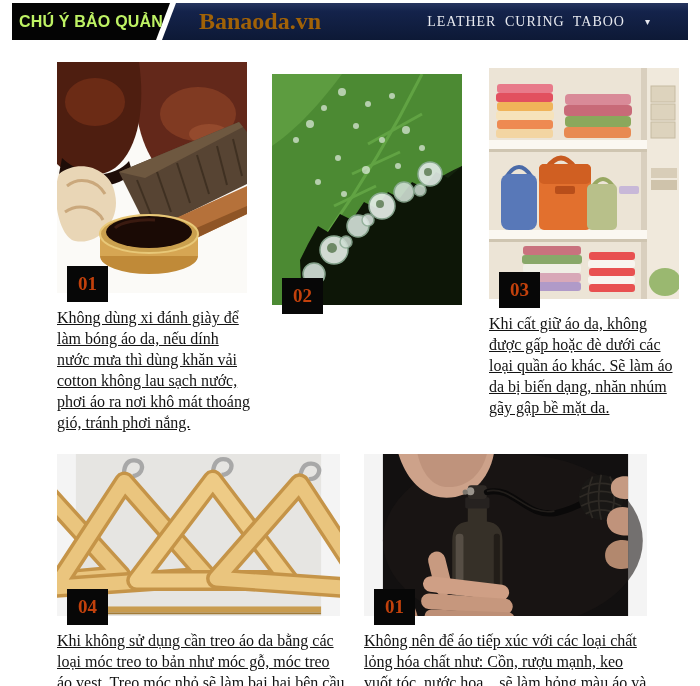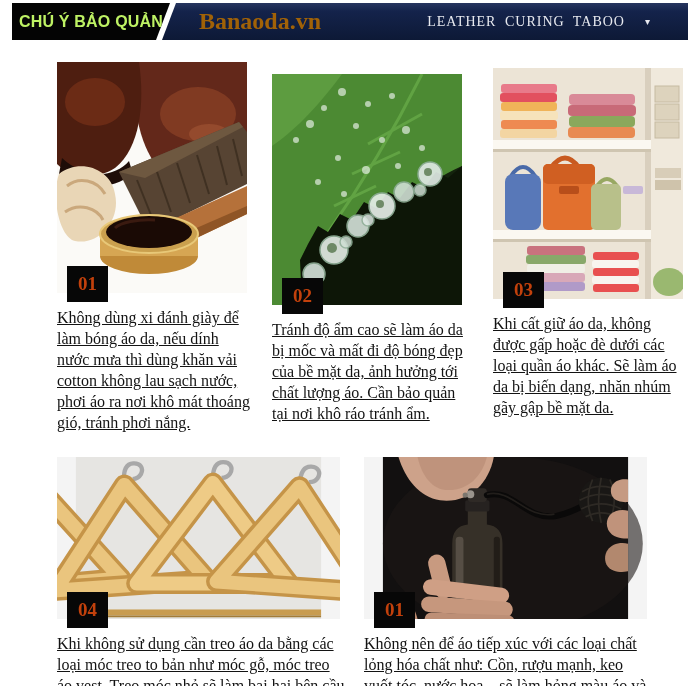--- a/index.html
+++ b/index.html
@@ -163,21 +163,20 @@
             <circle cx="150" cy="74" r="3"></circle>
               <circle cx="66" cy="84" r="3"></circle>
               <circle cx="94" cy="96" r="4"></circle>
             <circle cx="126" cy="92" r="3"></circle>
               <circle cx="46" cy="108" r="3"></circle>
               <circle cx="72" cy="120" r="3"></circle>
           </g>
         </svg>
         <div class="badge">02</div>
       </div>
-      <figcaption class="caption">Tránh độ ẩm cao sẽ làm áo da bị mốc và mất đi độ bóng đẹp của bề mặt da, ảnh hưởng tới chất lượng áo. Cần bảo quản tại nơi khô ráo tránh ẩm.</figcaption>
     </figure>
 
     <figure class="card" style="margin:6px">
       <div class="imgwrap">
         <svg viewBox="0 0 190 231" role="img" aria-label="White wardrobe shelves with stacks of folded colorful clothes and handbags">
           <rect width="190" height="231" fill="#ece4d6"></rect>
 
           <rect x="152" y="0" width="6" height="231" fill="#d9cfbe"></rect>
           <rect x="158" y="0" width="32" height="231" fill="#f0e9dc"></rect>
 

